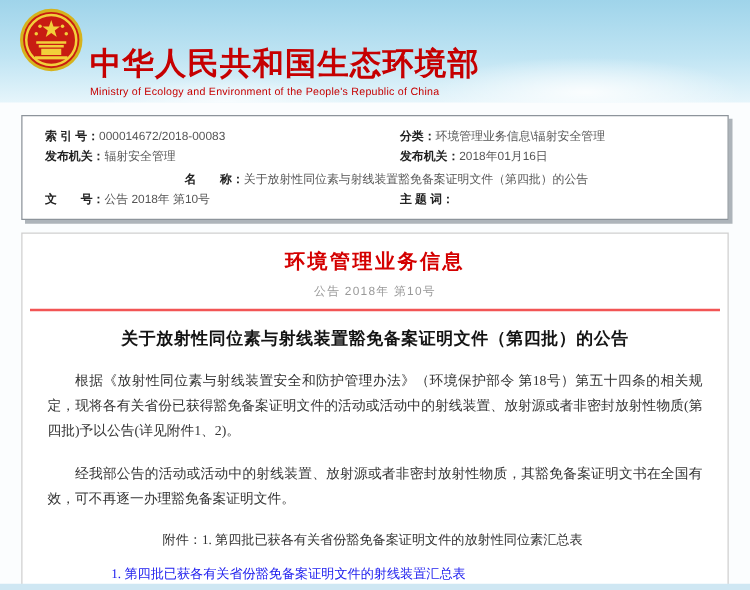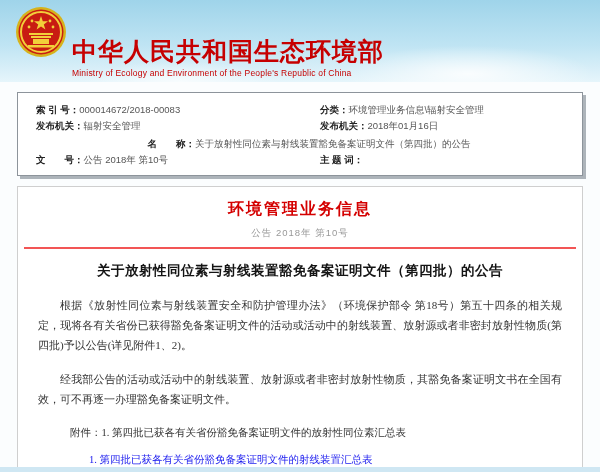--- a/index.html
+++ b/index.html
@@ -54,21 +54,21 @@
   .red-rule{border:0;border-top:2px solid #f25555;margin:7px 6px 0 6px;}
   .doc-title{
     text-align:center;margin-top:13px;
     font-size:13.5px;font-weight:bold;color:#141414;letter-spacing:0.5px;
   }
   .doc-para{
     margin:15px 20px 0 20px;text-indent:2em;
     font-size:11px;color:#333;line-height:20px;text-align:justify;
   }
   .doc-para.second{margin-top:14px;}
-  .attach-line{margin:15px 20px 0 52px;font-size:10.5px;color:#333;line-height:18px;}
+  .attach-line{margin:15px 20px 0 16px;font-size:10.5px;color:#333;line-height:18px;text-align:center;}
   .attach-link2{
     display:block;margin:9px 20px 0 71px;font-size:10.5px;line-height:18px;
     color:#1a1aee;text-decoration:none;cursor:pointer;
   }
   .footer-strip{
     position:absolute;left:0;bottom:0;width:600px;height:5px;
     background:#cfe7f3;
   }
 </style>
 </head>

